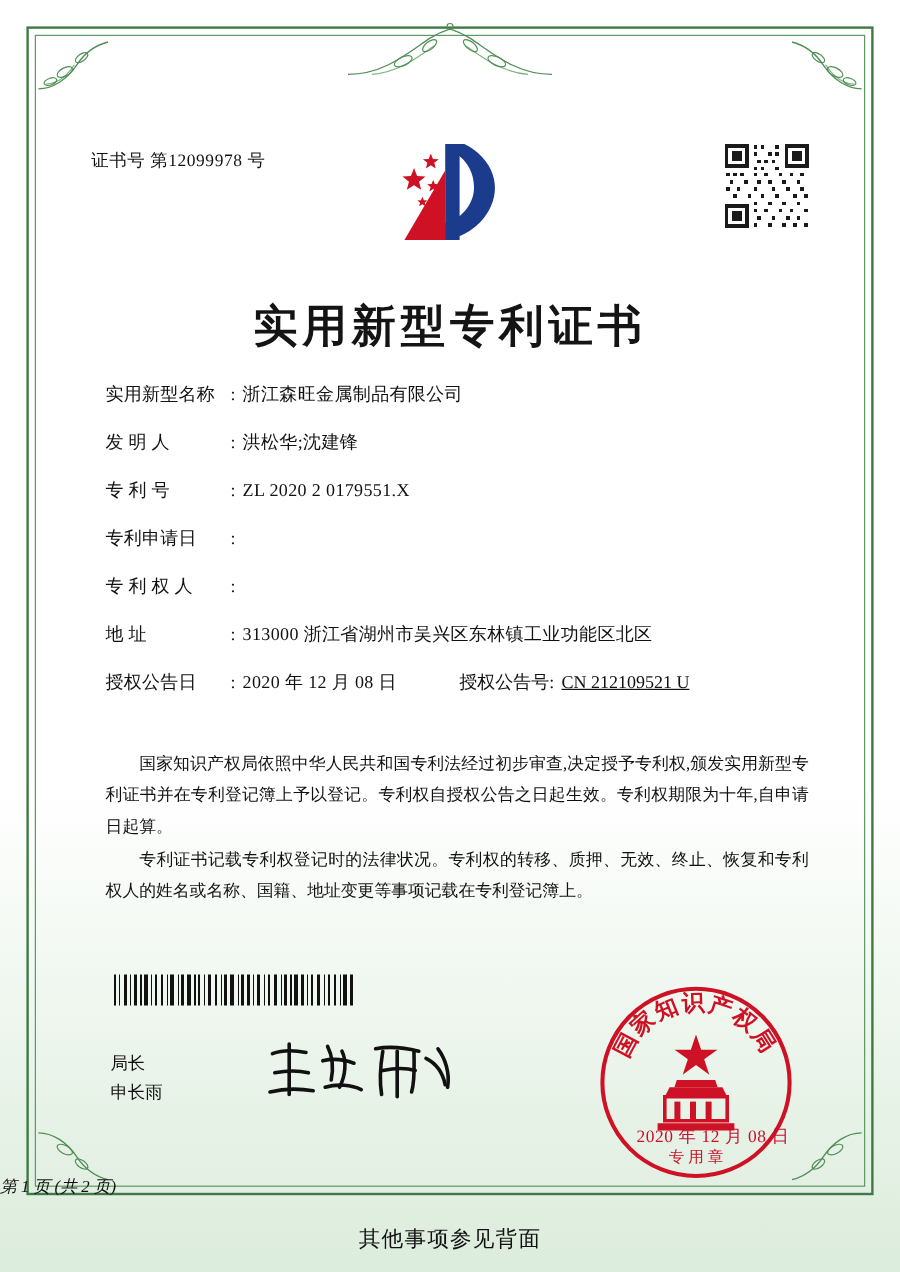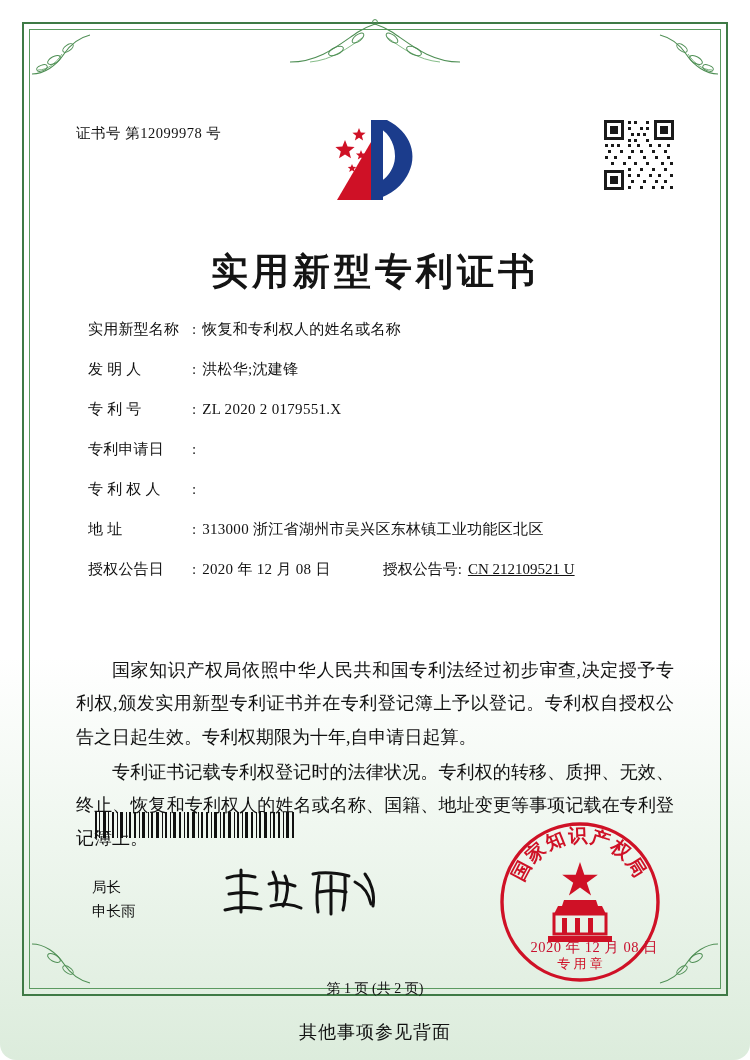--- a/index.html
+++ b/index.html
@@ -15,21 +15,20 @@
     position: relative;
     overflow: hidden;
   }
 
   
   .cert-page {
     position: absolute;
     inset: 0;
     background:
       linear-gradient(180deg, #ffffff 0%, #ffffff 62%, #eef6ee 80%, #dcecdc 100%);
-    border-radius: 16px;
   }
 
   .border-outer {
     position: absolute;
     left: 22px;
     top: 22px;
     right: 22px;
     bottom: 64px;
     border: 2px solid #3f7a46;
   }
@@ -151,28 +150,27 @@
   }
   .field-row.dual .second-value {
     margin-left: 6px;
     color: #111;
     text-decoration: underline;
   }
 
   
   .body-text {
     position: absolute;
-    left: 76px;
+    left: 88px;
     right: 76px;
     top: 625px;
-    font-size: 18px;
+    font-size: 14px;
     line-height: 1.85;
     text-align: justify;
     color: #111;
-    margin-top: 29px;
   }
   .body-text p { margin: 0 0 2px 0; text-indent: 2em; }
 
   
   .barcode {
     position: absolute;
     left: 95px;
     top: 812px;
     width: 200px;
     height: 26px;
@@ -215,23 +213,23 @@
     color: #c8102e;
     letter-spacing: 0.5px;
   }
 
   
   .page-num {
     position: absolute;
     left: 0;
     right: 0;
     top: 980px;
-    text-align: center;
     font-size: 14px;
     color: #111;
+    font-style: italic;
   }
   .footnote {
     position: absolute;
     left: 0;
     right: 0;
     top: 1020px;
     text-align: center;
     font-size: 18px;
     color: #111;
     letter-spacing: 1px;
@@ -381,21 +379,21 @@
     </svg>
   </div>
 
   <div class="cert-title">实用新型专利证书</div>
 
   <div class="fields">
 
     <div class="field-row">
       <span class="field-label">实用新型名称</span>
       <span class="field-colon">:</span>
-      <span class="field-value">恢复和专利权人的姓名或名称</span>
+      <span class="field-value">浙江森旺金属制品有限公司</span>
     </div>
 
     <div class="field-row">
       <span class="field-label spread">发 明 人</span>
       <span class="field-colon">:</span>
       <span class="field-value">洪松华;沈建锋</span>
     </div>
 
     <div class="field-row">
       <span class="field-label spread">专 利 号</span>

